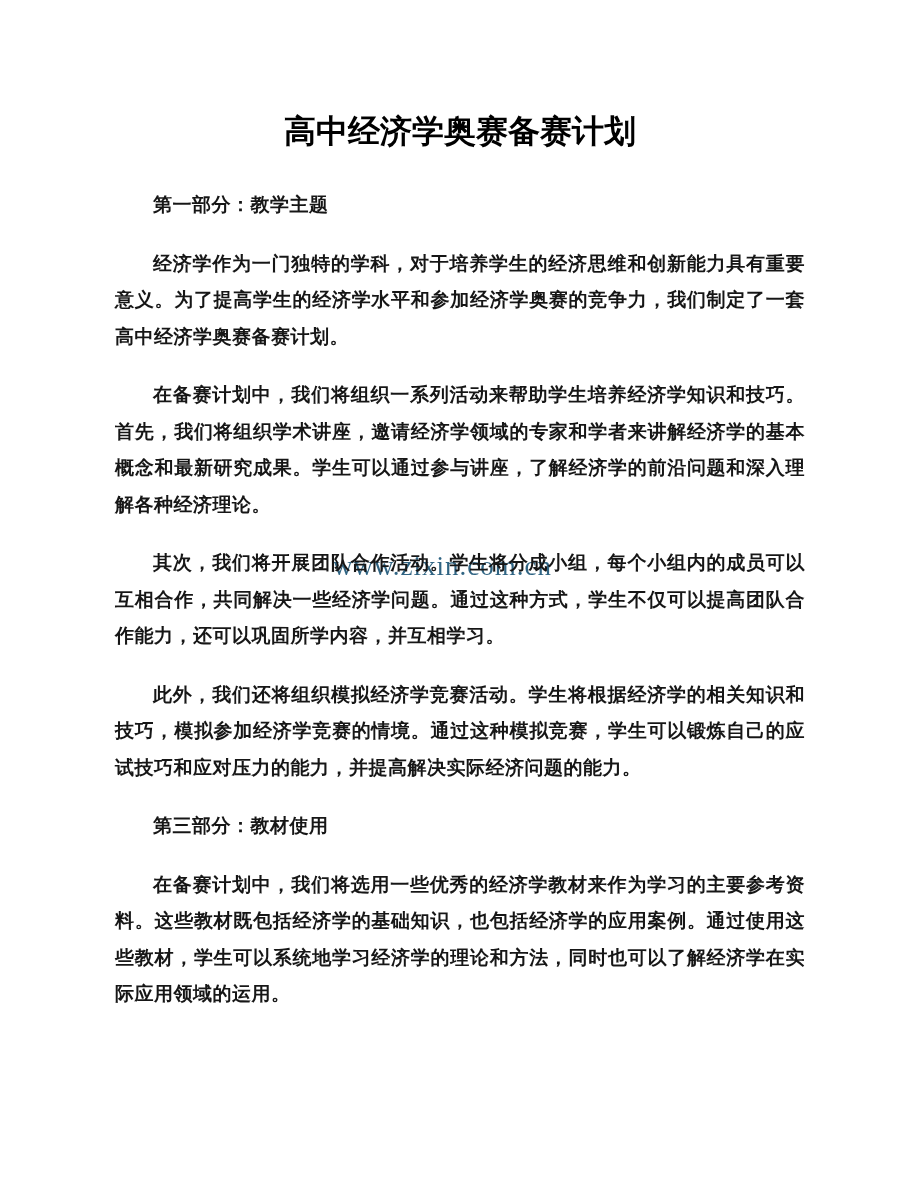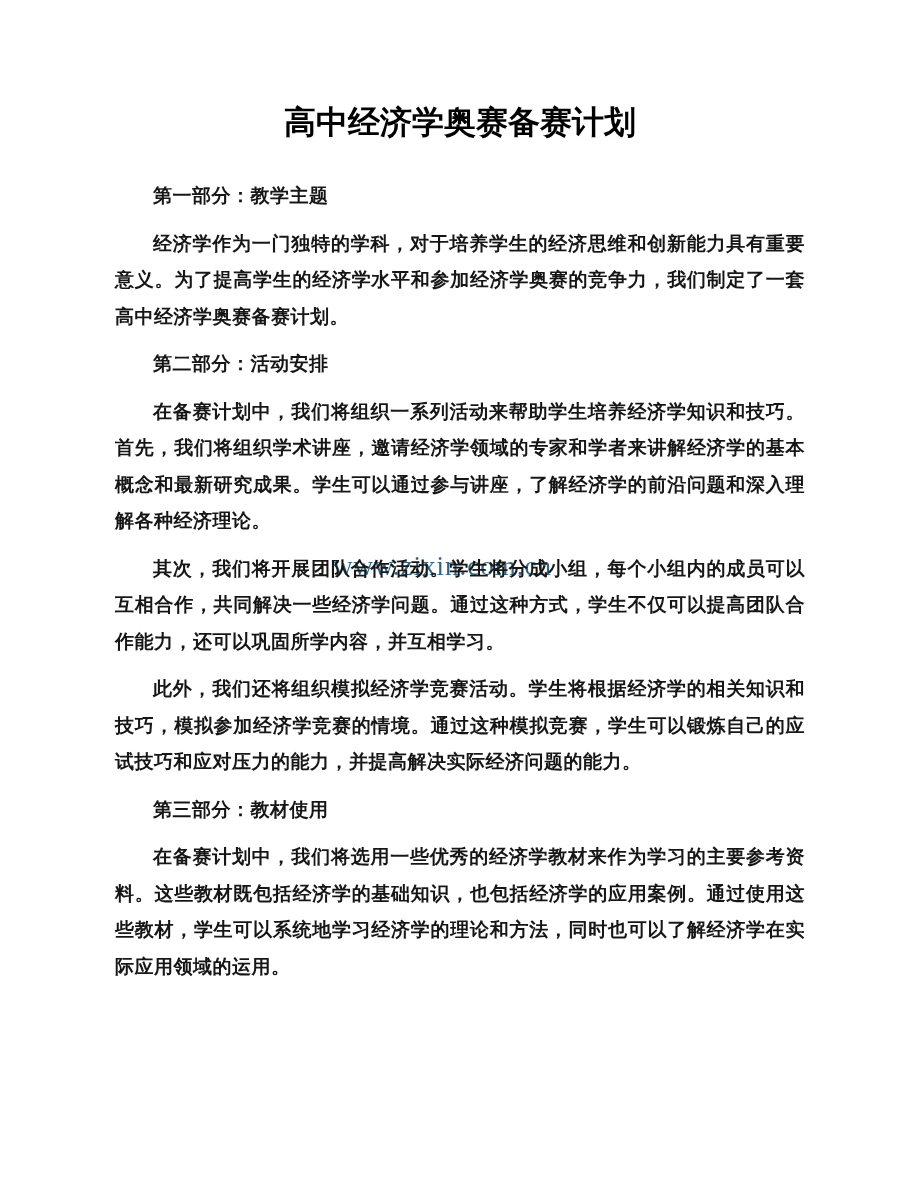--- a/index.html
+++ b/index.html
@@ -12,21 +12,21 @@
     width: 920px;
     height: 1191px;
     background: #ffffff;
     box-sizing: border-box;
     padding: 100px 115px 0 115px;
     overflow: hidden;
     font-family: "Liberation Serif", "DejaVu Serif", serif;
     color: #161616;
   }
   .doc-title {
-    margin: 0 0 34px 0;
+    margin: 9px 0 34px 0;
     text-align: center;
     font-size: 32px;
     line-height: 44px;
     font-weight: 700;
     font-family: "Liberation Sans", "DejaVu Sans", sans-serif;
     color: #000000;
   }
   .content {
     position: relative;
     z-index: 1;
@@ -34,21 +34,21 @@
   .para {
     margin: 0;
     font-size: 19px;
     line-height: 36.5px;
     text-indent: 2em;
     text-align: justify;
     letter-spacing: 0.5px;
     font-weight: bold;
   }
   .para + .para {
-    margin-top: 11px;
+    margin-top: 22px;
   }
   .watermark {
     position: absolute;
     left: 333px;
     top: 549px;
     z-index: 0;
     font-size: 27px;
     line-height: 34px;
     color: #0c4a6e;
     opacity: 0.85;
@@ -66,21 +66,20 @@
   <div class="watermark">www.zixin.com.cn</div>
 
   <div class="content">
 
     <h1 class="doc-title">高中经济学奥赛备赛计划</h1>
 
     <p class="para">第一部分：教学主题</p>
 
     <p class="para">经济学作为一门独特的学科，对于培养学生的经济思维和创新能力具有重要意义。为了提高学生的经济学水平和参加经济学奥赛的竞争力，我们制定了一套高中经济学奥赛备赛计划。</p>
 
-    <p class="para">第二部分：活动安排</p>
 
     <p class="para">在备赛计划中，我们将组织一系列活动来帮助学生培养经济学知识和技巧。首先，我们将组织学术讲座，邀请经济学领域的专家和学者来讲解经济学的基本概念和最新研究成果。学生可以通过参与讲座，了解经济学的前沿问题和深入理解各种经济理论。</p>
 
     <p class="para">其次，我们将开展团队合作活动。学生将分成小组，每个小组内的成员可以互相合作，共同解决一些经济学问题。通过这种方式，学生不仅可以提高团队合作能力，还可以巩固所学内容，并互相学习。</p>
 
     <p class="para">此外，我们还将组织模拟经济学竞赛活动。学生将根据经济学的相关知识和技巧，模拟参加经济学竞赛的情境。通过这种模拟竞赛，学生可以锻炼自己的应试技巧和应对压力的能力，并提高解决实际经济问题的能力。</p>
 
     <p class="para">第三部分：教材使用</p>
 
     <p class="para">在备赛计划中，我们将选用一些优秀的经济学教材来作为学习的主要参考资料。这些教材既包括经济学的基础知识，也包括经济学的应用案例。通过使用这些教材，学生可以系统地学习经济学的理论和方法，同时也可以了解经济学在实际应用领域的运用。</p>

